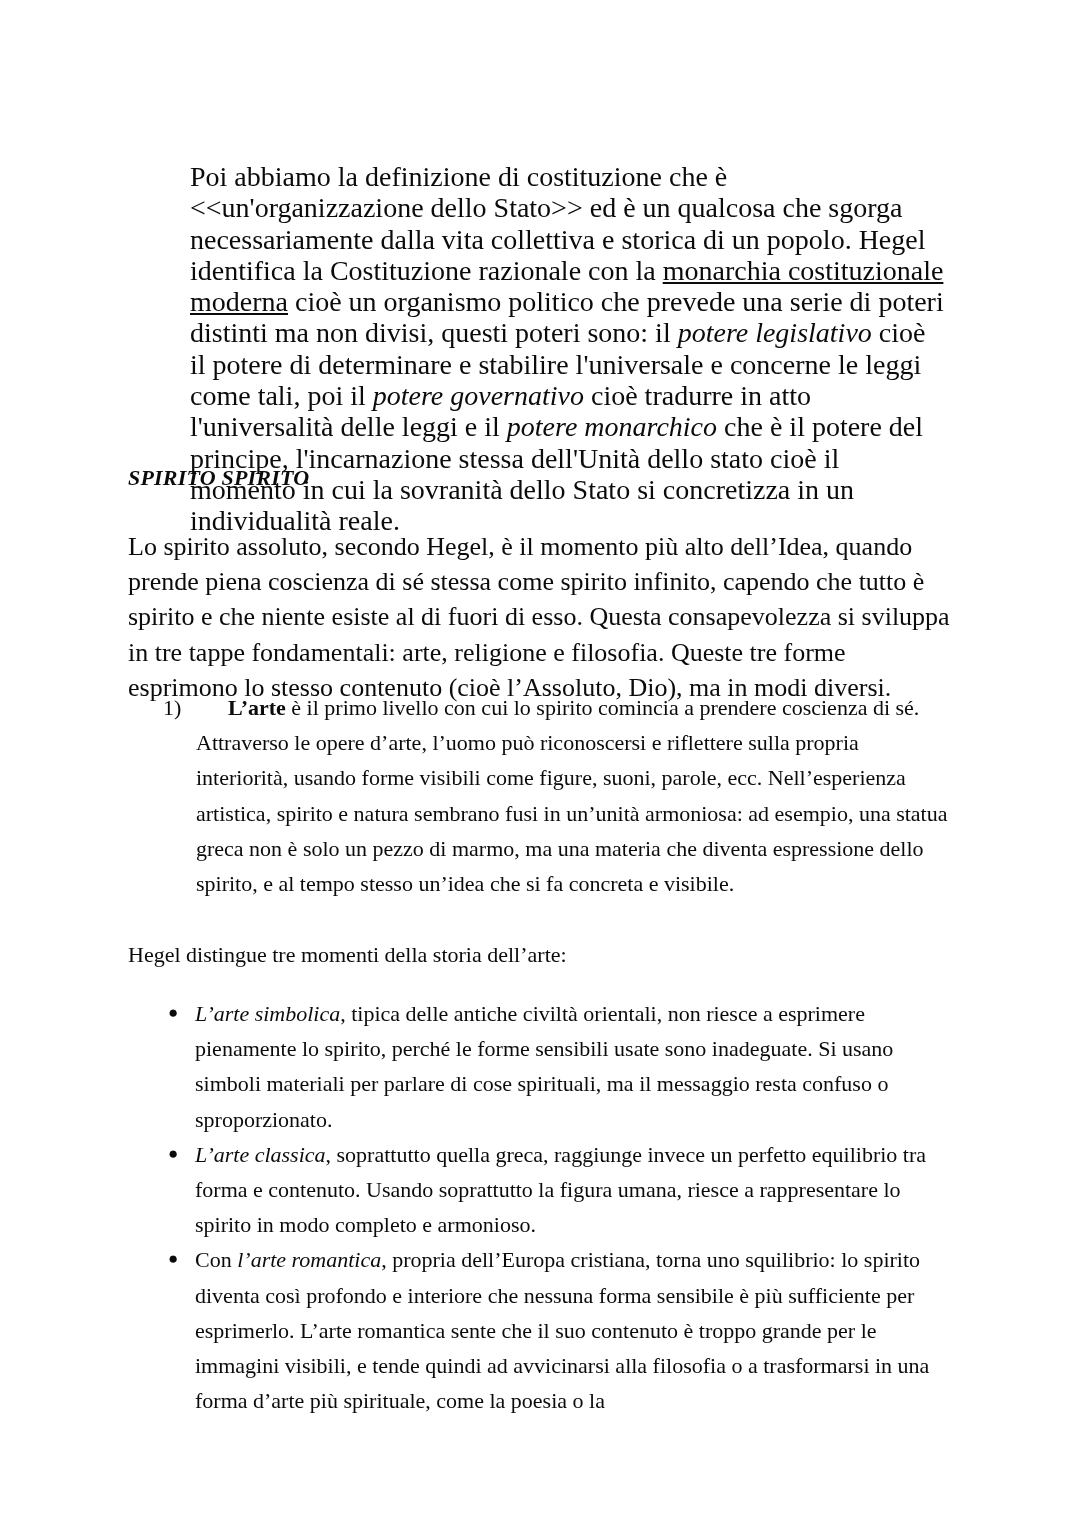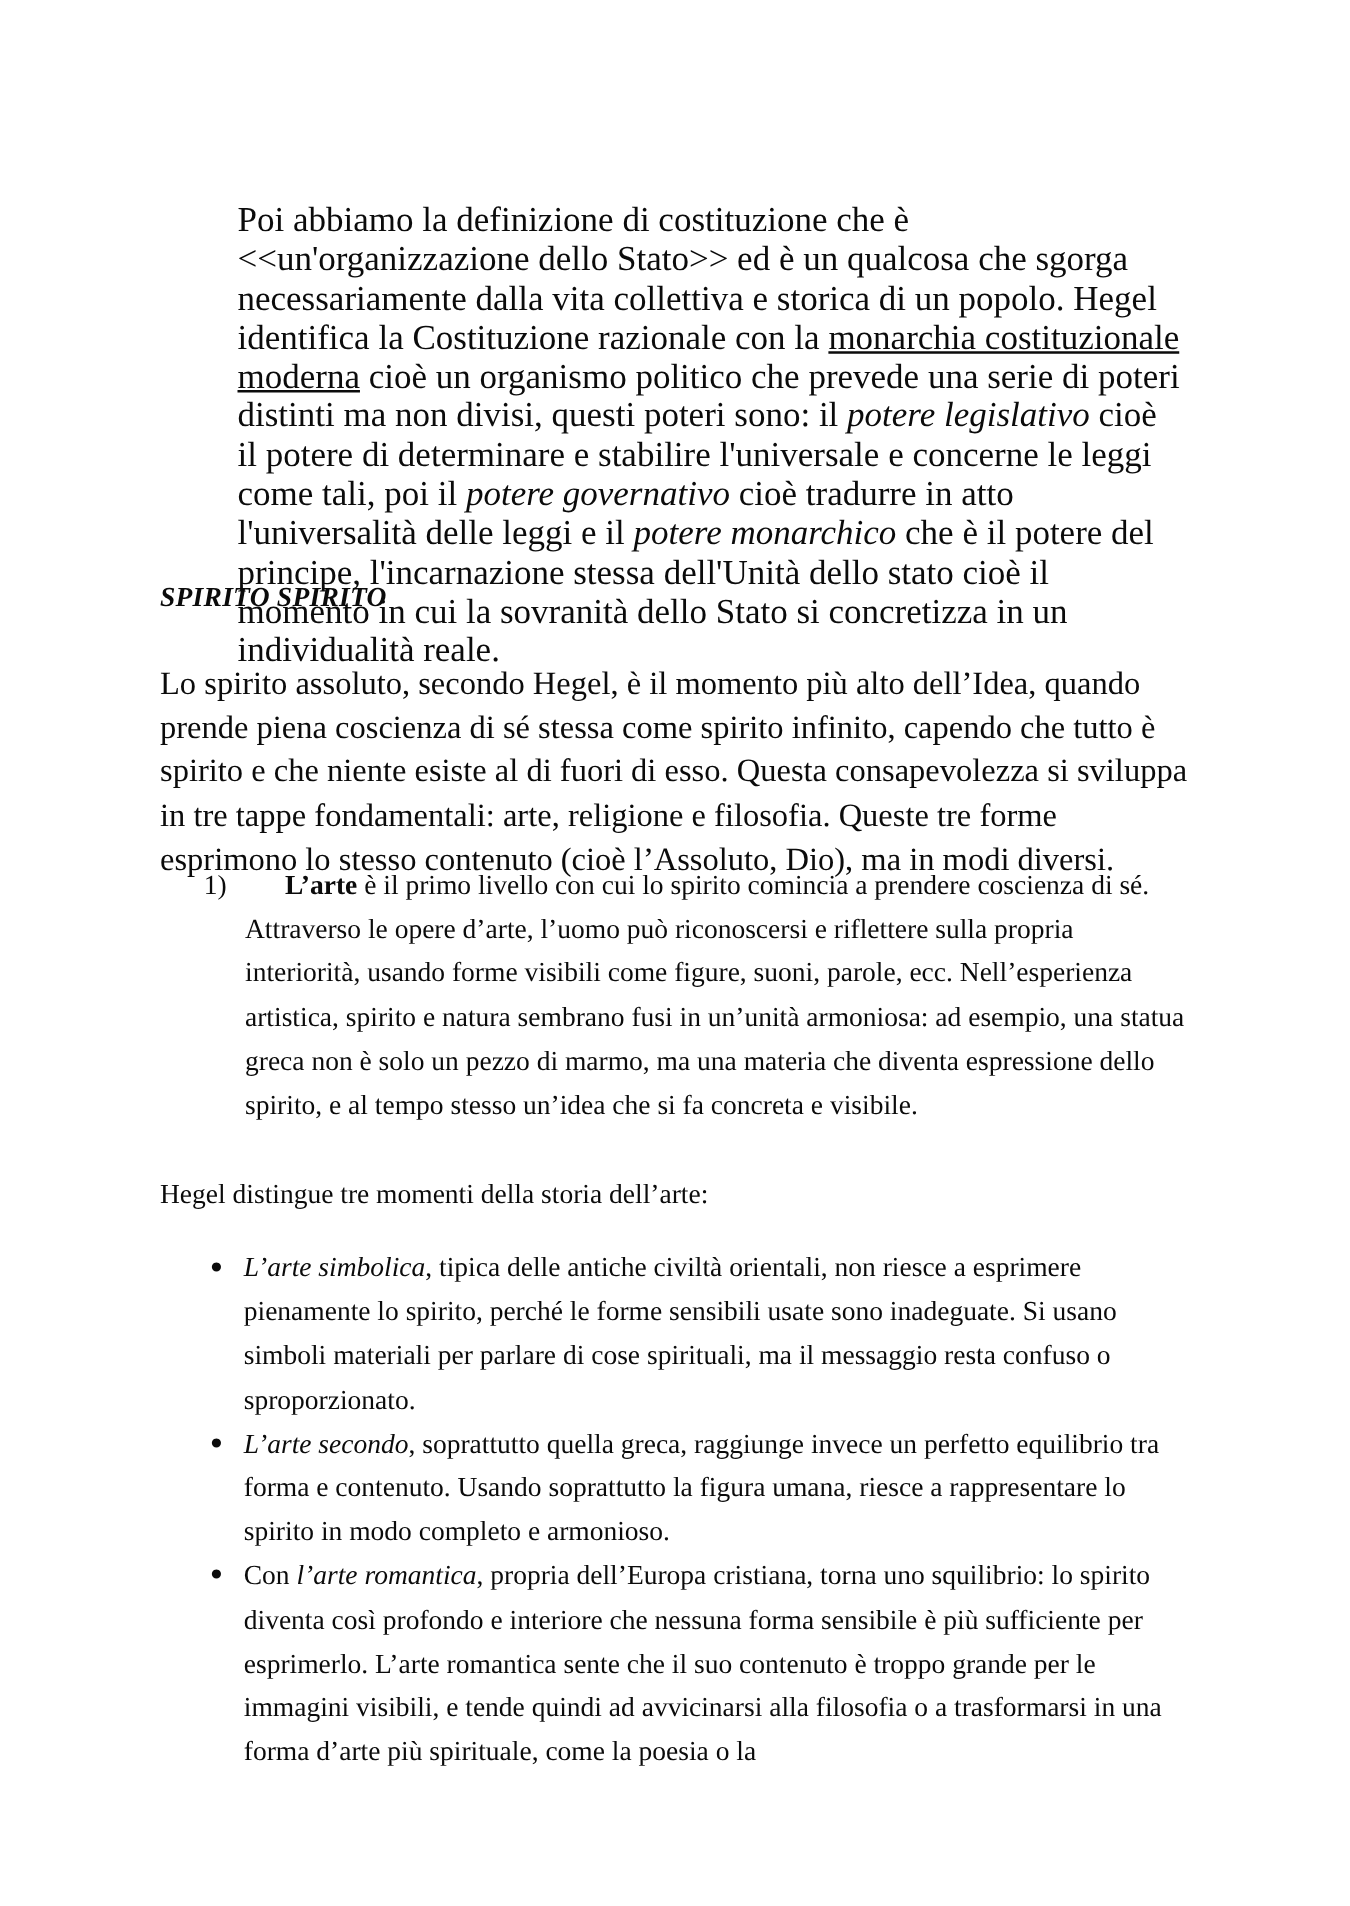--- a/index.html
+++ b/index.html
@@ -124,20 +124,20 @@
     </div>
   </div>
 
   <p class="lead-line">Hegel distingue tre momenti della storia dell’arte:</p>
 
   <div class="bullet-list">
     <div class="bli">
       <span class="dot">●</span><span></span><i class="it">L’arte simbolica</i><span>, tipica delle antiche civiltà orientali, non riesce a esprimere pienamente lo spirito, perché le forme sensibili usate sono inadeguate. Si usano simboli materiali per parlare di cose spirituali, ma il messaggio resta confuso o sproporzionato.</span>
     </div>
     <div class="bli">
-      <span class="dot">●</span><span></span><i class="it">L’arte secondo</i><span>, soprattutto quella greca, raggiunge invece un perfetto equilibrio tra forma e contenuto. Usando soprattutto la figura umana, riesce a rappresentare lo spirito in modo completo e armonioso.</span>
+      <span class="dot">●</span><span></span><i class="it">L’arte classica</i><span>, soprattutto quella greca, raggiunge invece un perfetto equilibrio tra forma e contenuto. Usando soprattutto la figura umana, riesce a rappresentare lo spirito in modo completo e armonioso.</span>
     </div>
     <div class="bli">
       <span class="dot">●</span><span>Con </span><i class="it">l’arte romantica</i><span>, propria dell’Europa cristiana, torna uno squilibrio: lo spirito diventa così profondo e interiore che nessuna forma sensibile è più sufficiente per esprimerlo. L’arte romantica sente che il suo contenuto è troppo grande per le immagini visibili, e tende quindi ad avvicinarsi alla filosofia o a trasformarsi in una forma d’arte più spirituale, come la poesia o la</span>
     </div>
   </div>
 
 </div>
 
 </body></html>

